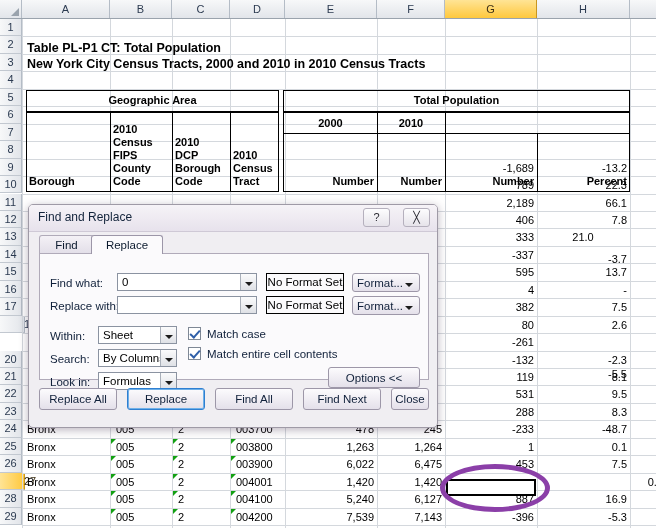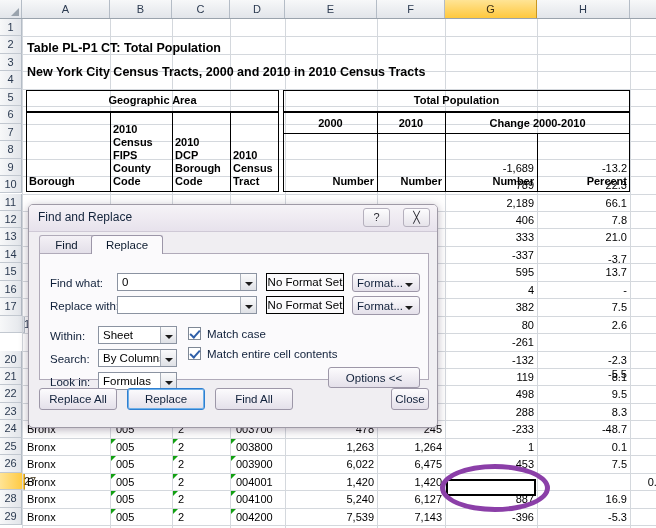--- a/index.html
+++ b/index.html
@@ -201,39 +201,38 @@
       <div class="gridline-h" style="top: 420.35px;"></div>
       <div class="gridline-h" style="top: 437.8px;"></div>
       <div class="gridline-h" style="top: 455.25px;"></div>
       <div class="gridline-h" style="top: 472.7px;"></div>
       <div class="gridline-h" style="top: 490.15px;"></div>
       <div class="gridline-h" style="top: 507.6px;"></div>
       <div class="gridline-h" style="top: 525.05px;"></div>
     </div>
 
   <div class="title-cell" style="left:27px;top:41px;">Table PL-P1 CT:  Total Population</div>
-  <div class="title-cell" style="left:27px;top:57px;margin-top:8px;">New York City Census Tracts, 2000 and 2010 in 2010 Census Tracts</div>
+  <div class="title-cell" style="left:27px;top:57px;">New York City Census Tracts, 2000 and 2010 in 2010 Census Tracts</div>
 
   <div class="tbl-box" style="left:26px;top:90px;width:253px;height:22px;"></div>
   <div class="tbl-box" style="left:283px;top:90px;width:347px;height:22px;"></div>
   <div class="tbl-box" style="left:26px;top:112px;width:253px;height:80px;"></div>
   <div class="tbl-box" style="left:283px;top:112px;width:347px;height:80px;"></div>
   <div class="tbl-line" style="left:110px;top:112px;width:1px;height:80px;"></div>
   <div class="tbl-line" style="left:172px;top:112px;width:1px;height:80px;"></div>
   <div class="tbl-line" style="left:230px;top:112px;width:1px;height:80px;"></div>
   <div class="tbl-line" style="left:377px;top:112px;width:1px;height:80px;"></div>
   <div class="tbl-line" style="left:445px;top:112px;width:1px;height:80px;"></div>
   <div class="tbl-line" style="left:537px;top:133px;width:1px;height:59px;"></div>
   <div class="tbl-line" style="left:283px;top:133px;width:347px;height:1px;"></div>
 
   <div class="cell ctr bold" style="left:27px;top:95px;width:251px;">Geographic Area</div>
   <div class="cell ctr bold" style="left:284px;top:95px;width:345px;">Total Population</div>
   <div class="cell ctr bold" style="left:286px;top:118px;width:89px;">2000</div>
   <div class="cell ctr bold" style="left:378px;top:118px;width:66px;">2010</div>
-  <div class="cell ctr bold" style="left:446px;top:118px;width:183px;">Change 2000-2010</div>
 
   <div class="cell left bold" style="left:29px;top:176px;width:78px;">Borough</div>
 
   <div id="fips-lines">
       <div class="cell bold left" style="left: 113px; width: 56px; top: 124px;">2010</div>
       <div class="cell bold left" style="left: 113px; width: 56px; top: 137px;">Census</div>
       <div class="cell bold left" style="left: 113px; width: 56px; top: 150px;">FIPS</div>
       <div class="cell bold left" style="left: 113px; width: 56px; top: 163px;">County</div>
       <div class="cell bold left" style="left: 113px; width: 56px; top: 176px;">Code</div>
     </div>
@@ -257,38 +256,38 @@
   <div id="hidden-vals">
       <div class="cell num" style="left: 446px; width: 88px; top: 162.6px;">-1,689</div>
       <div class="cell num" style="left: 539px; width: 88px; top: 162.6px;">-13.2</div>
       <div class="cell num" style="left: 446px; width: 88px; top: 180.05px;">789</div>
       <div class="cell num" style="left: 539px; width: 88px; top: 180.05px;">22.3</div>
       <div class="cell num" style="left: 446px; width: 88px; top: 197.5px;">2,189</div>
       <div class="cell num" style="left: 539px; width: 88px; top: 197.5px;">66.1</div>
       <div class="cell num" style="left: 446px; width: 88px; top: 214.95px;">406</div>
       <div class="cell num" style="left: 539px; width: 88px; top: 214.95px;">7.8</div>
       <div class="cell num" style="left: 446px; width: 88px; top: 232.4px;">333</div>
-      <div class="cell num" style="left: 539px; width: 88px; top: 232.4px;">21.0</div>
+      <div class="cell num" style="left: 539px; width: 88px; top: 232.4px; text-align: center;">21.0</div>
       <div class="cell num" style="left: 446px; width: 88px; top: 249.85px;">-337</div>
       <div class="cell num" style="left: 539px; width: 88px; top: 254px;">-3.7</div>
       <div class="cell num" style="left: 446px; width: 88px; top: 267.3px;">595</div>
       <div class="cell num" style="left: 539px; width: 88px; top: 267.3px;">13.7</div>
       <div class="cell num" style="left: 446px; width: 88px; top: 284.75px;">4</div>
       <div class="cell num" style="left: 539px; width: 88px; top: 284.75px;">-</div>
       <div class="cell num" style="left: 446px; width: 88px; top: 302.2px;">382</div>
       <div class="cell num" style="left: 539px; width: 88px; top: 302.2px;">7.5</div>
       <div class="cell num" style="left: 446px; width: 88px; top: 319.65px;">80</div>
       <div class="cell num" style="left: 539px; width: 88px; top: 319.65px;">2.6</div>
       <div class="cell num" style="left: 446px; width: 88px; top: 337.1px;">-261</div>
       <div class="cell num" style="left: 539px; width: 88px; top: 337.1px; margin-top: 32px;">-5.5</div>
       <div class="cell num" style="left: 446px; width: 88px; top: 354.55px;">-132</div>
       <div class="cell num" style="left: 539px; width: 88px; top: 354.55px;">-2.3</div>
       <div class="cell num" style="left: 446px; width: 88px; top: 372px;">119</div>
       <div class="cell num" style="left: 539px; width: 88px; top: 372px;">8.1</div>
-      <div class="cell num" style="left: 446px; width: 88px; top: 389.45px;">498</div>
+      <div class="cell num" style="left: 446px; width: 88px; top: 389.45px;">531</div>
       <div class="cell num" style="left: 539px; width: 88px; top: 389.45px;">9.5</div>
       <div class="cell num" style="left: 446px; width: 88px; top: 406.9px;">288</div>
       <div class="cell num" style="left: 539px; width: 88px; top: 406.9px;">8.3</div>
     </div>
 
   <div id="data-rows">
       <div class="cell left" style="left: 27px; width: 80px; top: 424.35px;">Bronx</div>
       <div class="errtri" style="left: 111px; top: 421.35px;"></div>
       <div class="cell left" style="left: 116px; width: 50px; top: 424.35px;">005</div>
       <div class="errtri" style="left: 173px; top: 421.35px;"></div>
@@ -417,15 +416,16 @@
     <div class="chk on" style="left:148px;top:93px;"></div>
     <div class="dlg-label" style="left:167px;top:94px;">Match entire cell contents</div>
 
     <div class="btn" style="left:288px;top:113px;width:92px;height:21px;line-height:20px;">Options &lt;&lt;</div>
   </div>
 
   <div class="dlg-foot">
     <div class="btn" style="left:0px;top:0;width:78px;height:22px;line-height:21px;">Replace All</div>
     <div class="btn focus" style="left:88px;top:0;width:78px;height:22px;line-height:21px;">Replace</div>
     <div class="btn" style="left:176px;top:0;width:78px;height:22px;line-height:21px;">Find All</div>
+    <div class="btn" style="left:264px;top:0;width:78px;height:22px;line-height:21px;">Find Next</div>
     <div class="btn" style="left:352px;top:0;width:38px;height:22px;line-height:21px;">Close</div>
   </div>
 </div>
 
 </body></html>

